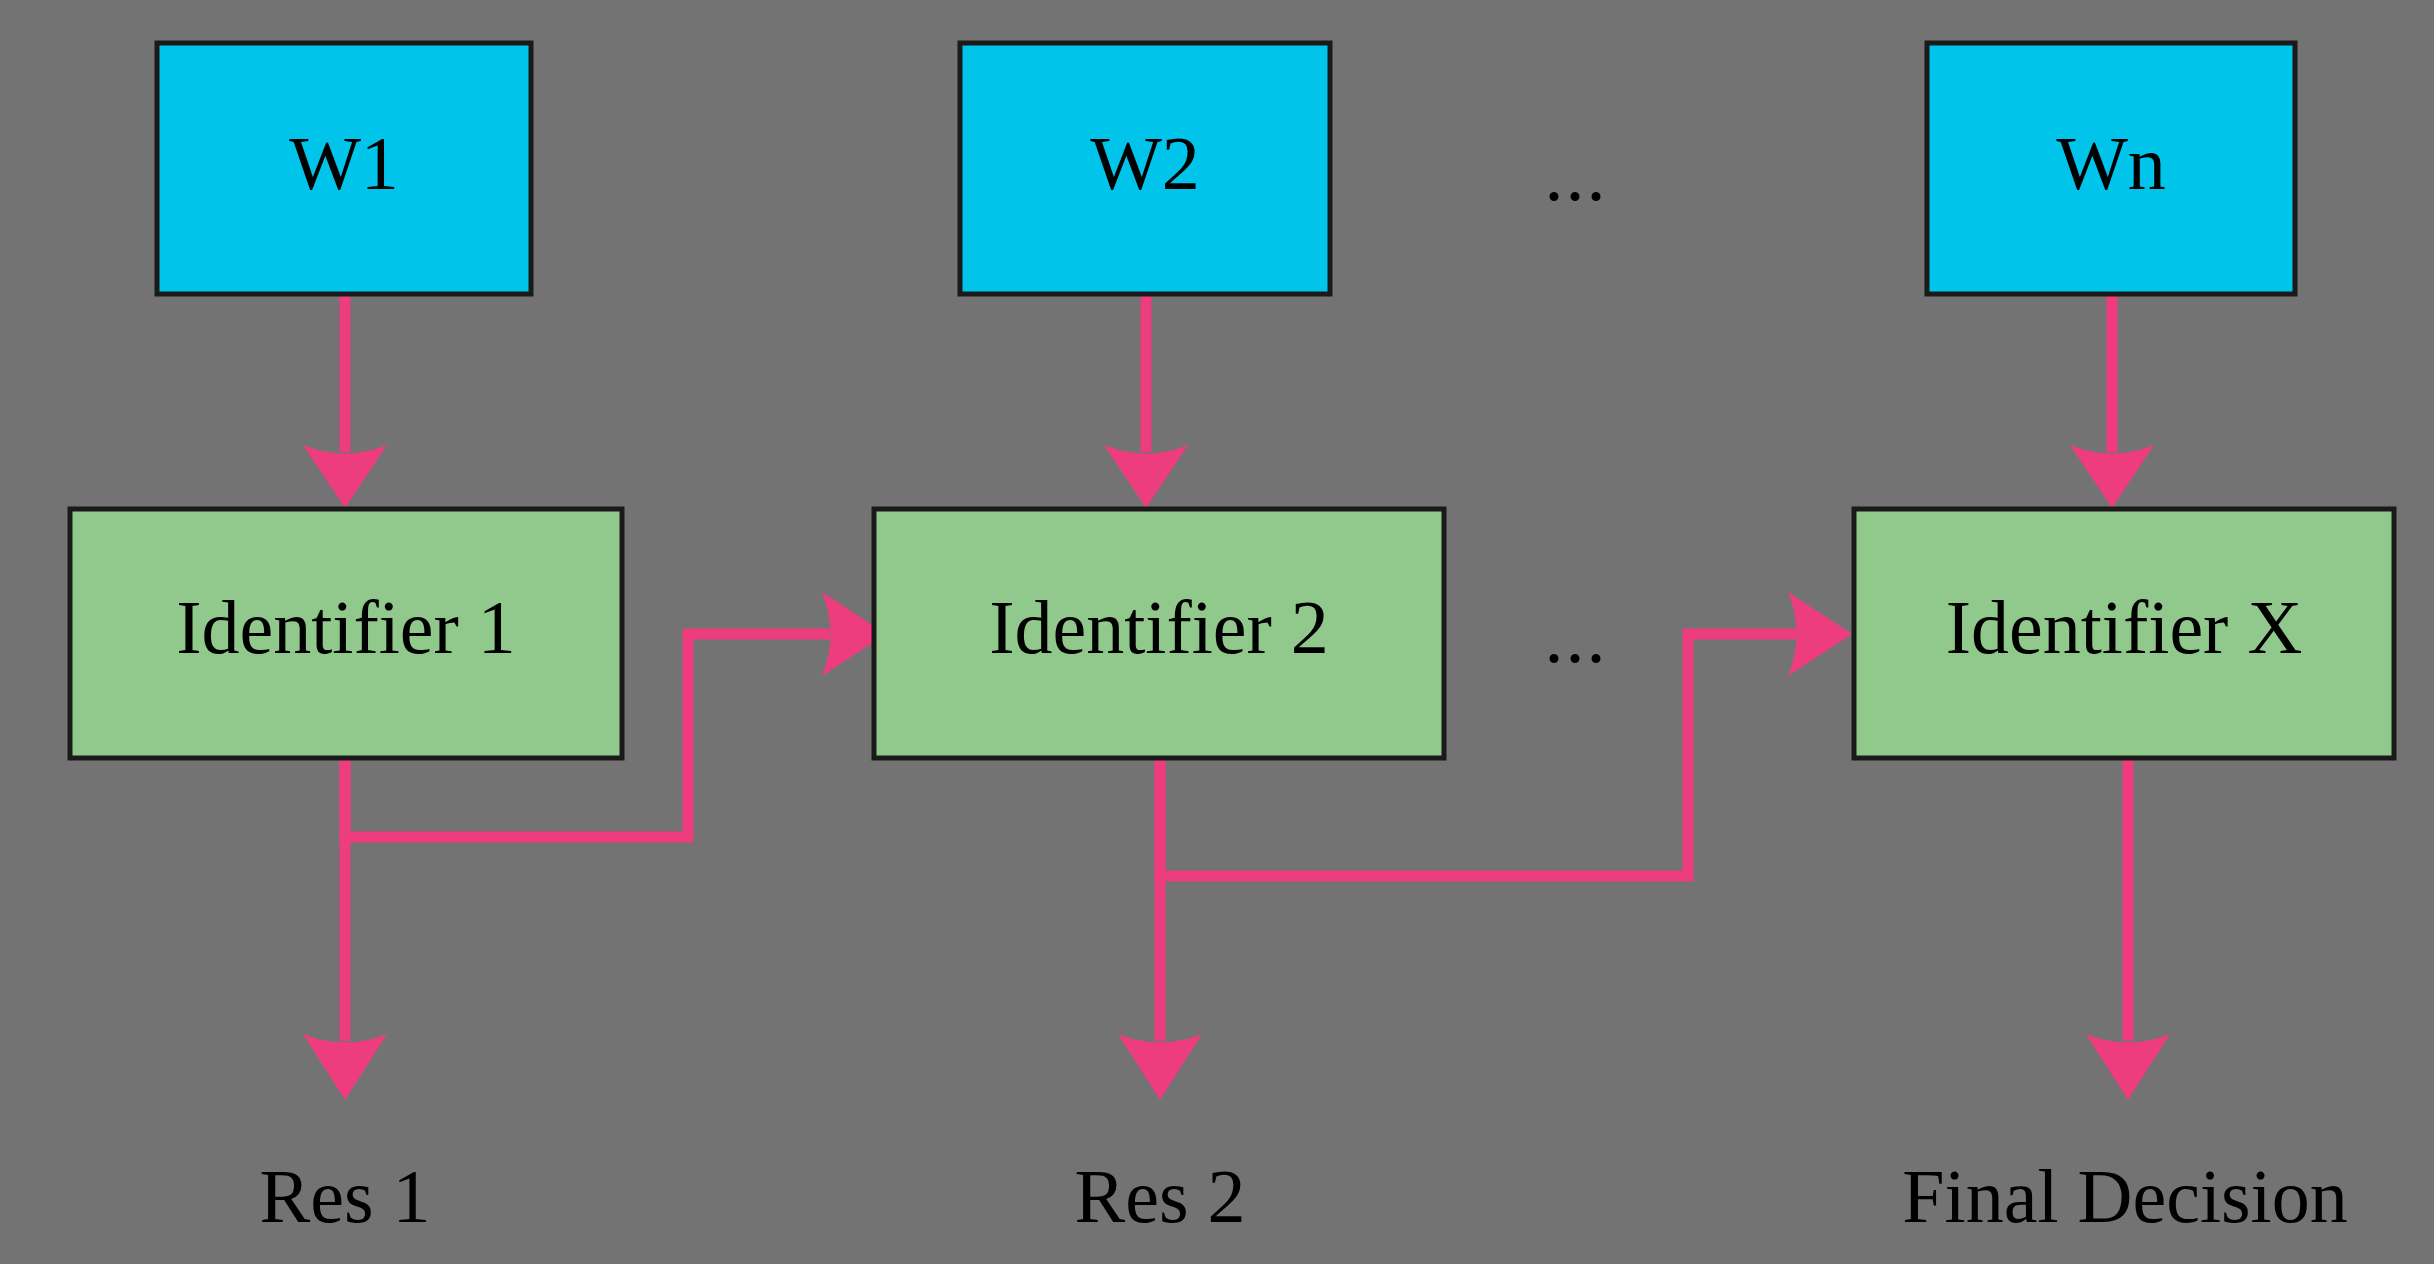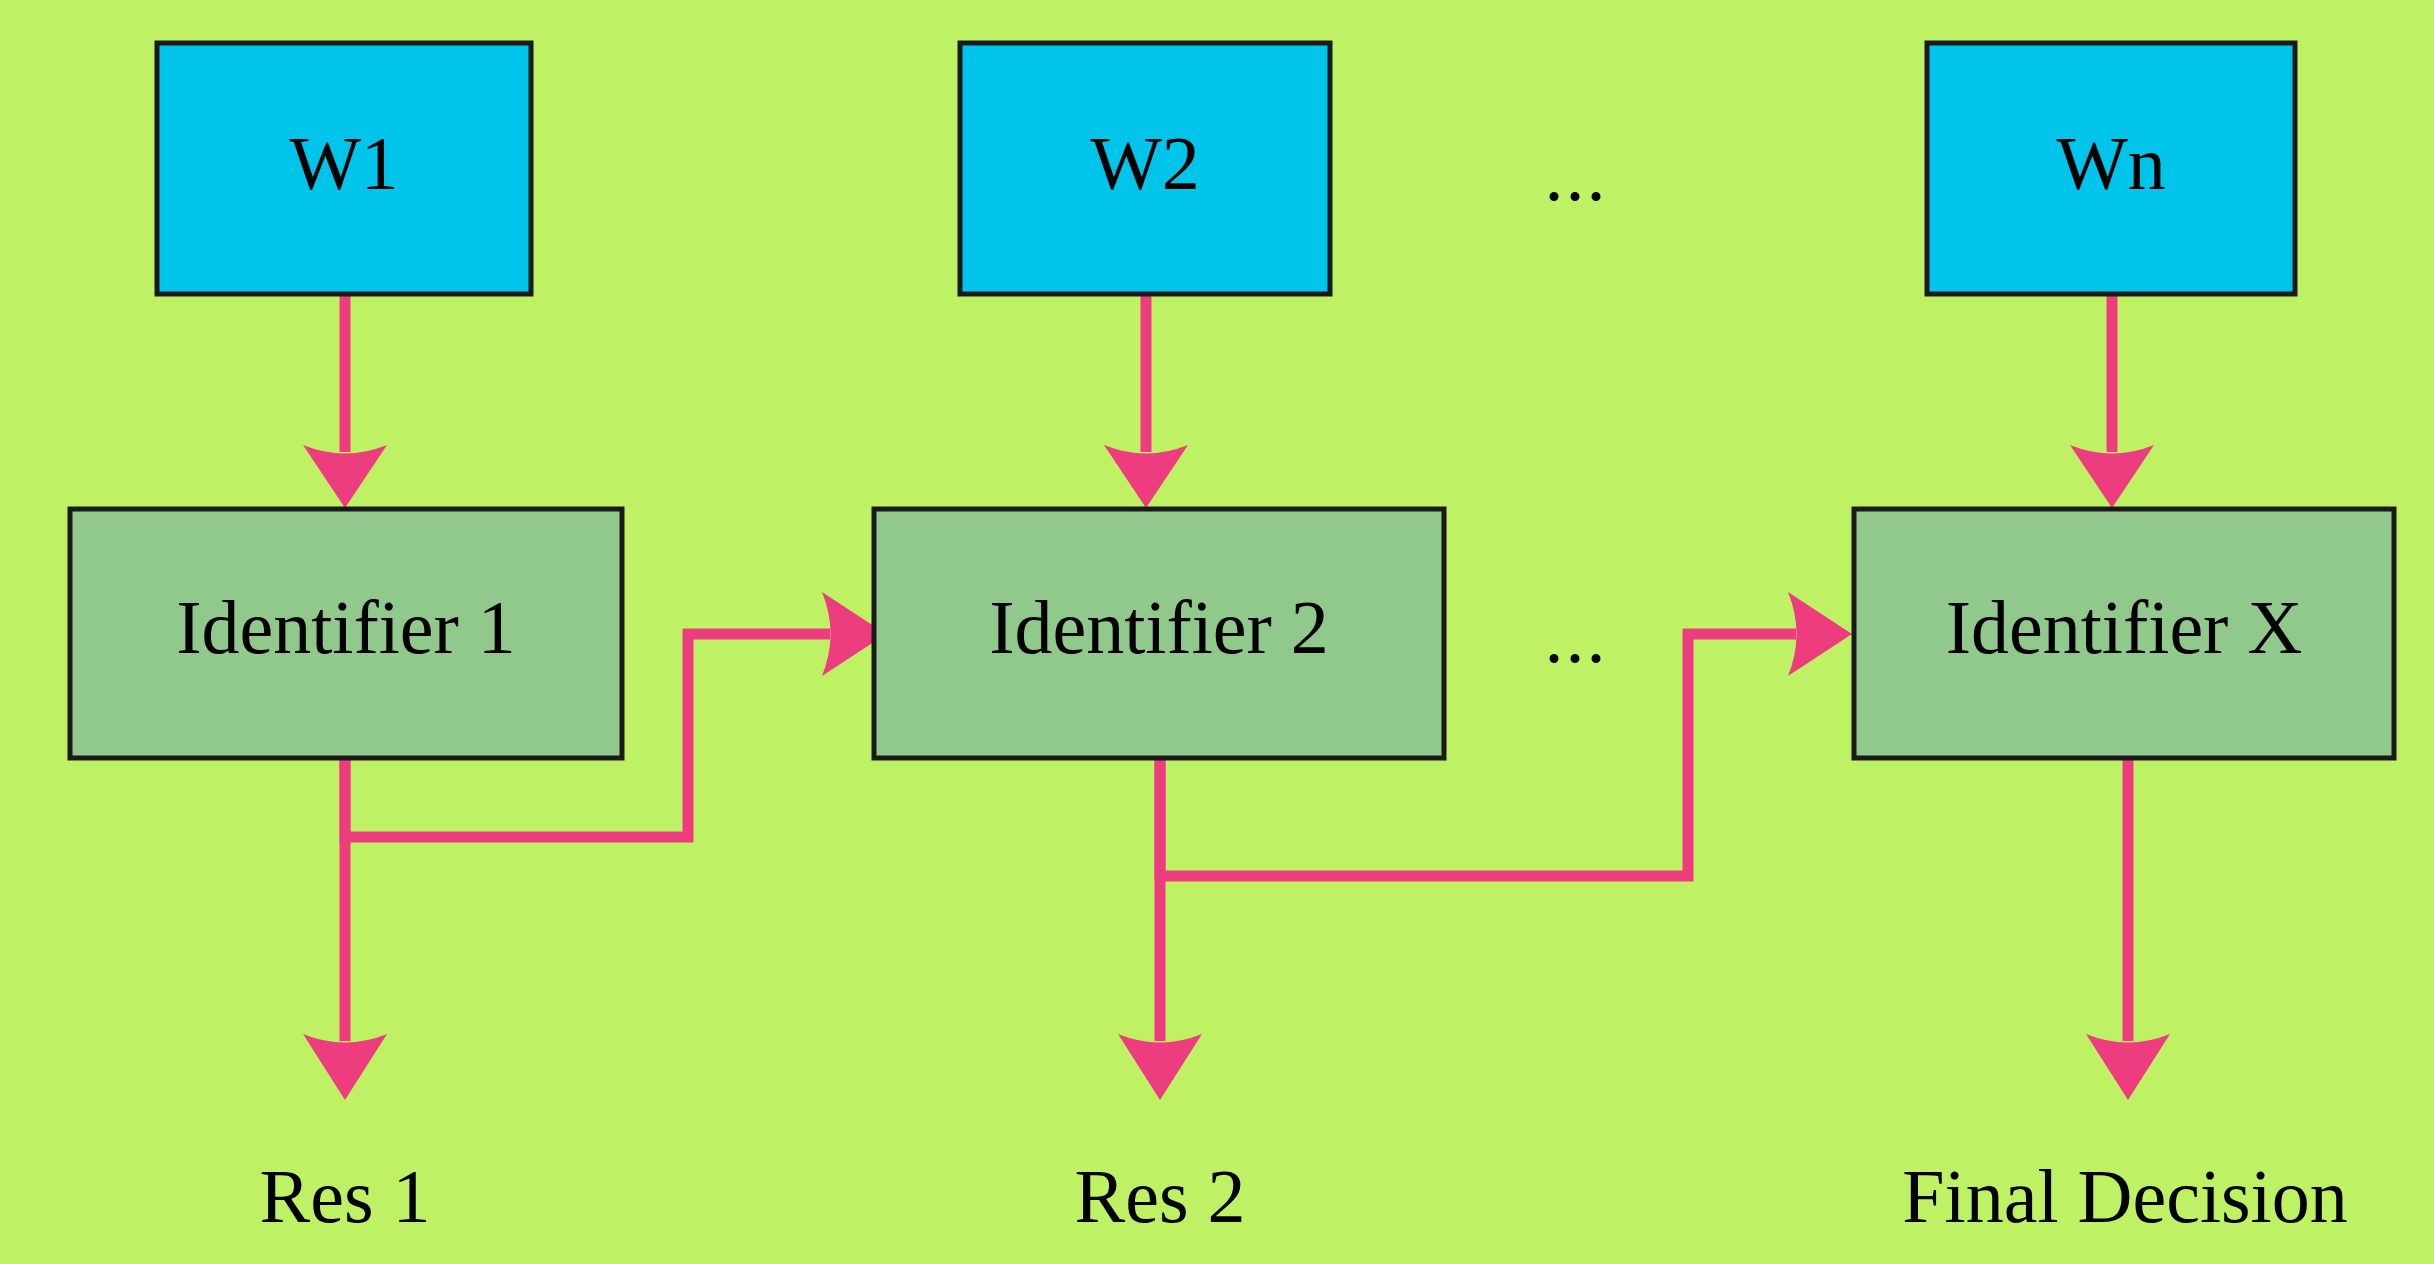--- a/index.html
+++ b/index.html
@@ -10,21 +10,21 @@
   body {
     width: 2434px;
     height: 1264px;
     overflow: hidden;
     font-family: "Liberation Serif", "DejaVu Serif", serif;
   }
   #diagram-root {
     position: relative;
     width: 2434px;
     height: 1264px;
-    background: #bef264;
+    background: #737373;
   }
   svg.diagram {
     display: block;
     width: 2434px;
     height: 1264px;
   }
   .node-rect {
     stroke: #1a1a1a;
     stroke-width: 5;
   }

